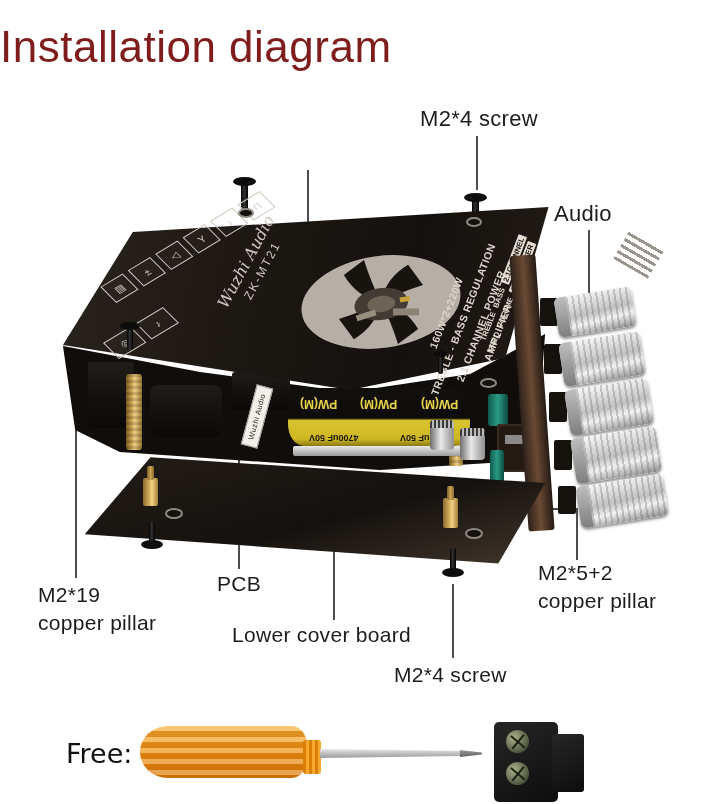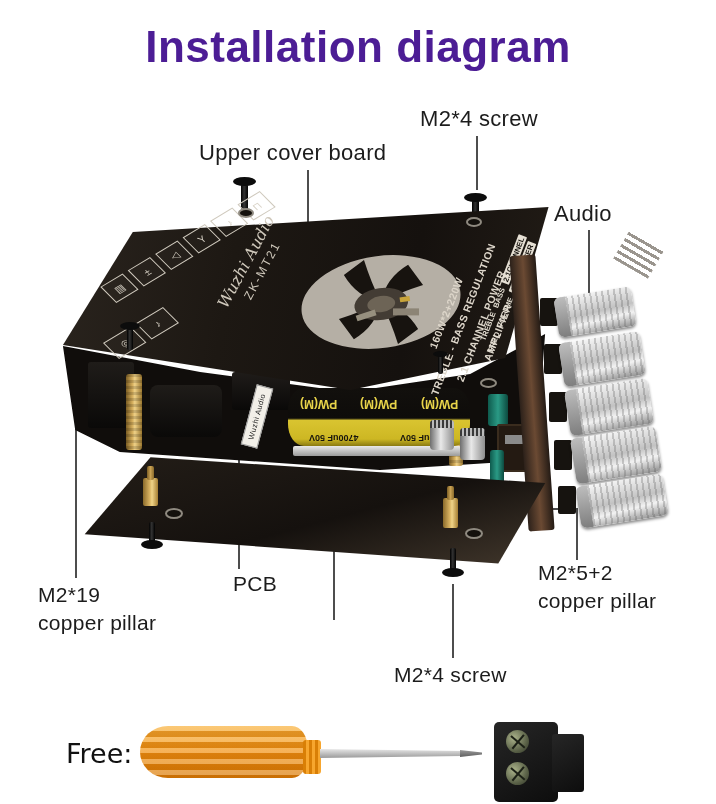--- a/index.html
+++ b/index.html
@@ -1,22 +1,22 @@
 <!DOCTYPE html>
 <html><head>
 <meta charset="utf-8">
 <style>
   html,body{margin:0;padding:0;background:#ffffff;}
   .page{position:relative;width:716px;height:804px;background:#fff;overflow:hidden;
         font-family:"Liberation Sans",sans-serif;color:#1a1a1a;}
   .abs{position:absolute;}
 
   
-  .title{position:absolute;left:0;top:22px;width:716px;text-align:center;
-         font-size:44px;font-weight:bold;color:#4c1d95;letter-spacing:.5px;}
+  .title{position:absolute;left:0;top:22px;width:716px;text-align:left;
+         font-size:44px;font-weight:normal;color:#7f1d1d;letter-spacing:.5px;}
 
   
   .co{position:absolute;font-size:22px;color:#1c1c1c;letter-spacing:.3px;white-space:nowrap;}
   .co.small{font-size:21px;}
   .co .l2{display:block;margin-top:4px;}
 
   
   .leader{position:absolute;background:#4d4d4d;}
 
   
@@ -109,27 +109,27 @@
   .termscrew:after{width:80%;height:2px;transform:translate(-50%,-50%) rotate(40deg);}
 </style>
 </head>
 <body>
 
 <div class="page">
 
   <div class="title">Installation diagram</div>
 
   <div class="co" style="left:420px;top:106px;">M2*4 screw</div>
-  <div class="co" style="left:199px;top:140px;">Upper cover board</div>
   <div class="co" style="left:554px;top:201px;">Audio</div>
   <div class="co small" style="left:38px;top:583px;">
     <span>M2*19</span>
     <span class="l2">copper pillar</span>
   </div>
-  <div class="co small" style="left:233px;top:572px;">PCB</div>
+  <div class="co small" style="left:217px;top:572px;">PCB</div>
+  <div class="co small" style="left:232px;top:623px;">Lower cover board</div>
   <div class="co small" style="left:538px;top:561px;">
     <span>M2*5+2</span>
     <span class="l2">copper pillar</span>
   </div>
   <div class="co small" style="left:394px;top:663px;">M2*4 screw</div>
 
   <div class="leader" style="left:476px;top:136px;width:2px;height:54px;"></div>
   <div class="leader" style="left:307px;top:170px;width:2px;height:82px;"></div>
   <div class="leader" style="left:588px;top:230px;width:2px;height:78px;"></div>
   <div class="leader" style="left:75px;top:412px;width:42px;height:2px;"></div>

